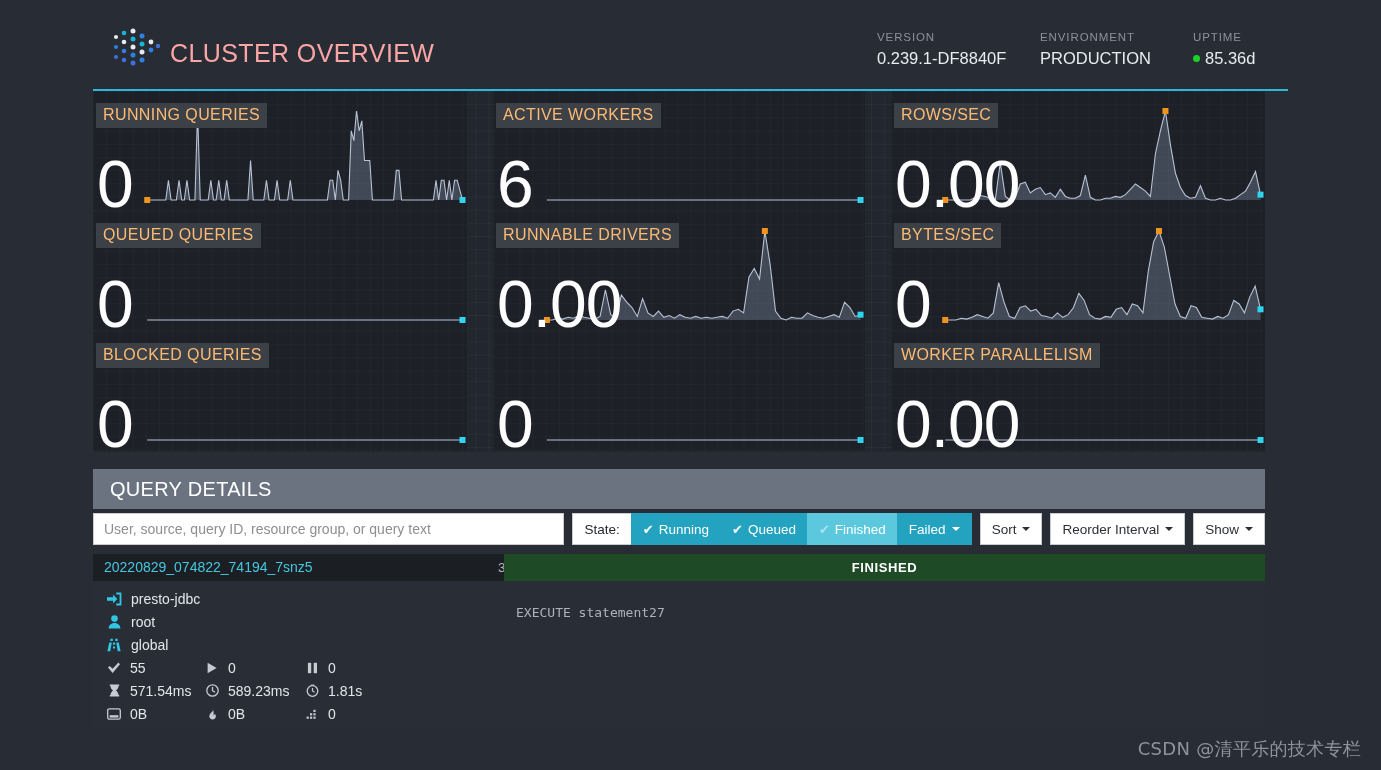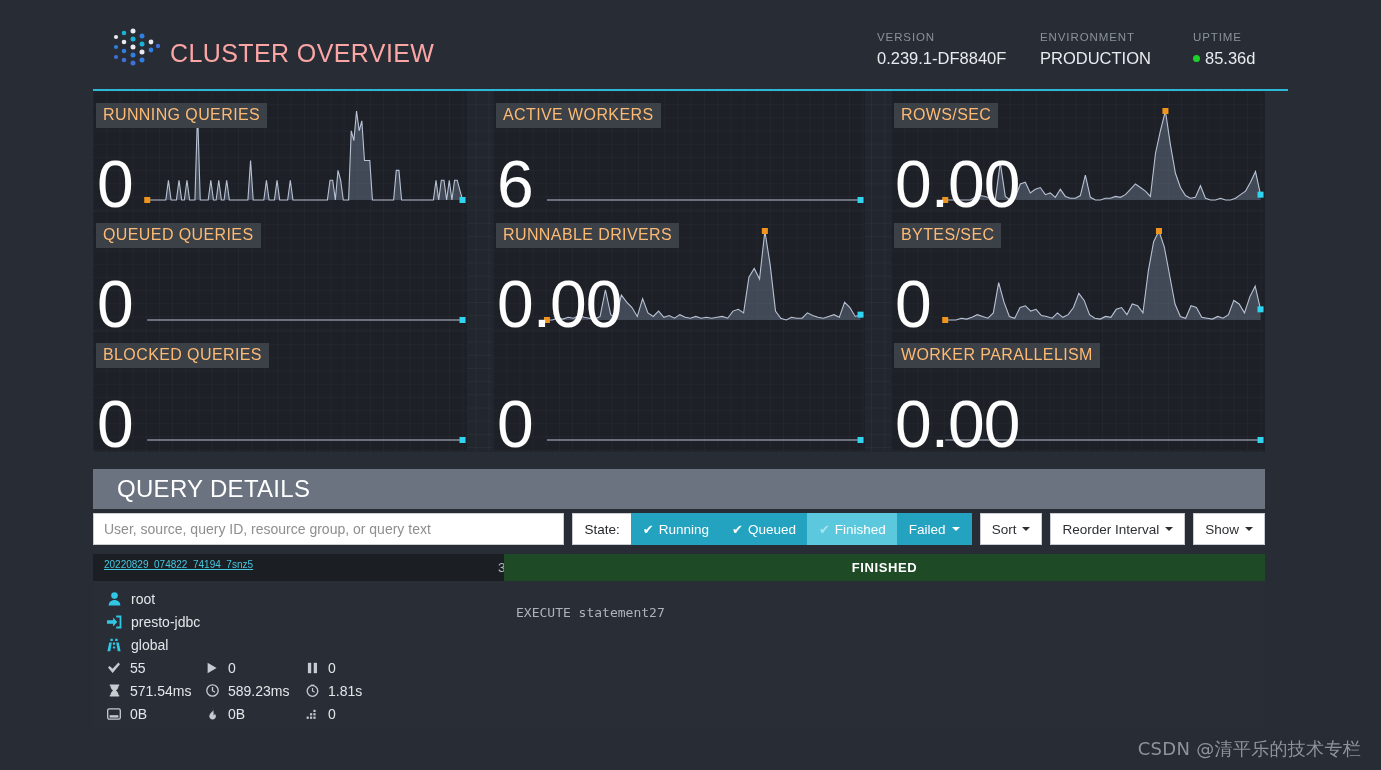--- a/index.html
+++ b/index.html
@@ -87,21 +87,21 @@
   
   .qd-panel {
     position: absolute; left: 93px; top: 469px; width: 1172px; height: 259px;
     background: #272c35;
   }
   .qd-header {
     position: absolute; left: 0; top: 0; width: 1172px; height: 40px;
     background: #6b7380; display: flex; align-items: center;
   }
   .qd-title {
-    font-size: 24px; color: #ffffff; padding-left: 24px; letter-spacing: .3px;
+    font-size: 20px; color: #ffffff; padding-left: 17px; letter-spacing: .3px;
   }
   .qd-toolbar {
     position: absolute; left: 0; top: 44px; width: 1172px; height: 32px;
     display: flex; align-items: flex-start;
   }
   .search-box {
     width: 521px; height: 32px; background: #ffffff; border: 1px solid #ccc;
     color: #6d6d6d; font-size: 14px; padding: 0 10px; outline: none;
     font-family: "Liberation Sans", sans-serif;
   }
@@ -124,22 +124,22 @@
     border-left: 4px solid transparent; border-right: 4px solid transparent;
     border-top: 4px solid currentColor;
   }
   .btn-sep { width: 10px; }
 
   
   .query-list { position: absolute; left: 0; top: 85px; width: 1172px; }
   .q-item { position: relative; background: #1b1f24; width: 1172px; height: 174px; }
   .q-toprow { position: relative; height: 27px; }
   .q-id {
-    position: absolute; left: 11px; top: 5px; font-size: 10px;
-    color: #46c7e0; text-decoration: underline; cursor: pointer;
+    position: absolute; left: 11px; top: 5px; font-size: 14px;
+    color: #46c7e0; cursor: pointer;
   }
   .q-time {
     position: absolute; left: 345px; top: 6px; width: 105px; text-align: right;
     font-size: 13.5px; color: #b7bcc2;
   }
   .q-state-bar {
     position: absolute; left: 411px; top: 0; width: 761px; height: 27px;
     background: #1e4a26; display: flex; align-items: center; justify-content: center;
     color: #ffffff; font-size: 13px; font-weight: bold; letter-spacing: .6px;
   }
@@ -368,36 +368,36 @@
         <div class="q-toprow">
           <div class="q-id">20220829_074822_74194_7snz5</div>
           <div class="q-time">3:48pm</div>
           <div class="q-state-bar">FINISHED</div>
         </div>
         <div class="q-body">
           <div class="q-meta">
 
             <div class="meta-line">
               <span class="ic">
+                <svg width="15" height="14" viewBox="0 0 15 14">
+                    <path d="M0 5.2h6.1V2.6L10.3 7l-4.2 4.4V8.8H0z" fill="currentColor"></path>
+                    <path d="M9.2 0.6h5.2v12.8H9.2v-1.8h3.4V2.4H9.2z" fill="currentColor"></path>
+                  </svg>
+              </span>
+              <span>presto-jdbc</span>
+            </div>
+
+            <div class="meta-line">
+              <span class="ic">
                 <svg width="13" height="14" viewBox="0 0 13 14">
                     <circle cx="6.5" cy="3.6" r="3.3" fill="currentColor"></circle>
                     <path d="M0.6 13.5c0-3.4 2.6-5.6 5.9-5.6s5.9 2.2 5.9 5.6z" fill="currentColor"></path>
                   </svg>
               </span>
               <span>root</span>
-            </div>
-
-            <div class="meta-line">
-              <span class="ic">
-                <svg width="15" height="14" viewBox="0 0 15 14">
-                    <path d="M0 5.2h6.1V2.6L10.3 7l-4.2 4.4V8.8H0z" fill="currentColor"></path>
-                    <path d="M9.2 0.6h5.2v12.8H9.2v-1.8h3.4V2.4H9.2z" fill="currentColor"></path>
-                  </svg>
-              </span>
-              <span>presto-jdbc</span>
             </div>
 
             <div class="meta-line">
               <span class="ic">
                 <svg width="14" height="14" viewBox="0 0 14 14">
                     <path d="M3.4 0.8h2.4v2.2H3.4zM8.2 0.8h2.4v2.2H8.2zM2.2 4.6h2.6L3.3 13.2H0.4zM9.2 4.6h2.6l1.8 8.6h-2.9zM5.9 4.6h2.2v2.2H5.9zM5.9 8.4h2.2v2.2H5.9z" fill="currentColor"></path>
                   </svg>
               </span>
               <span>global</span>
             </div>

